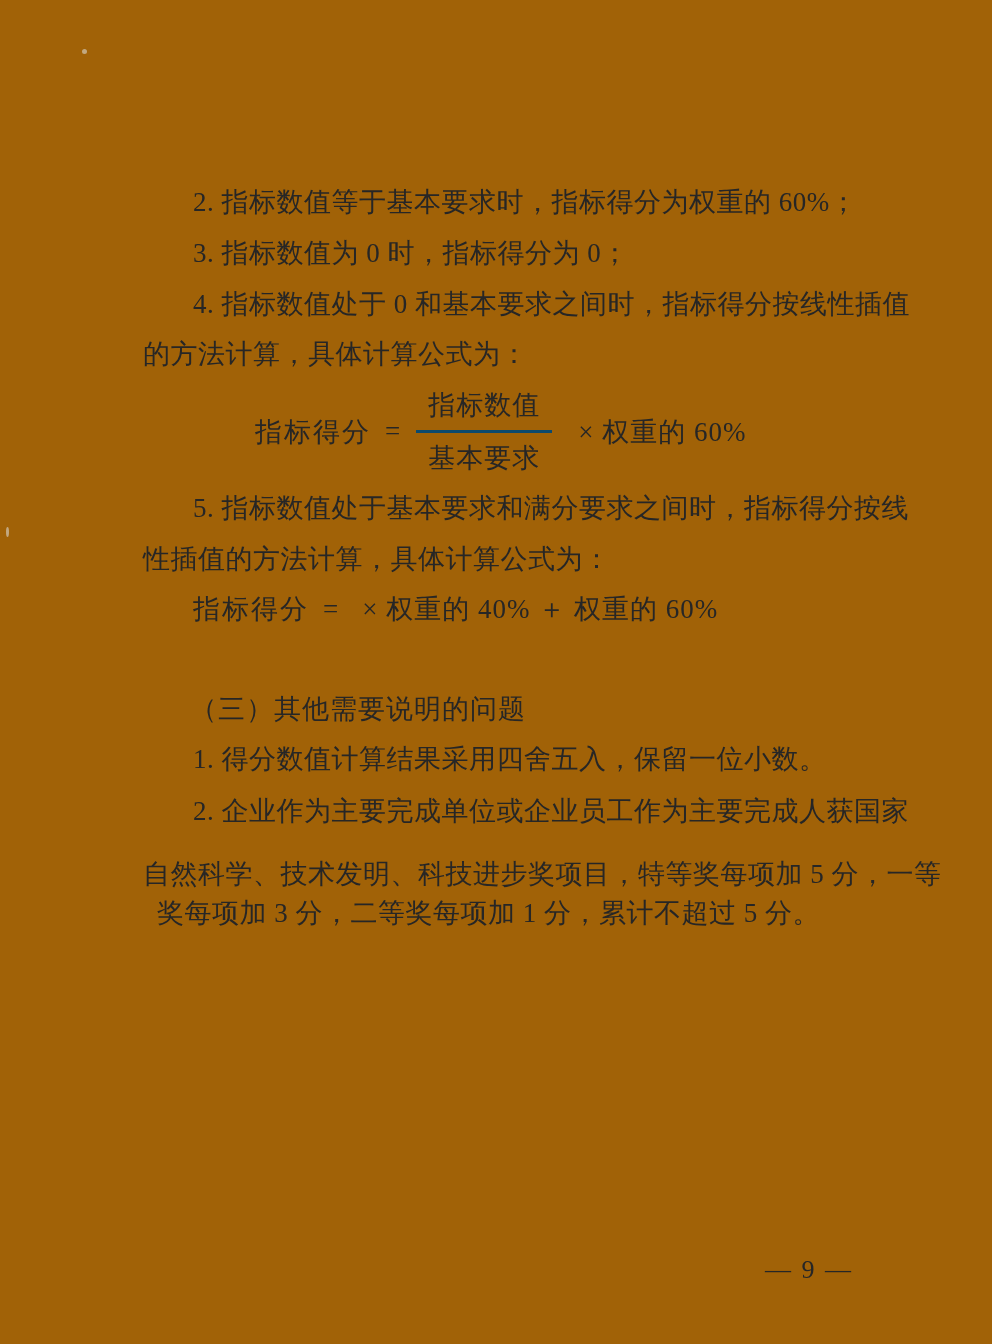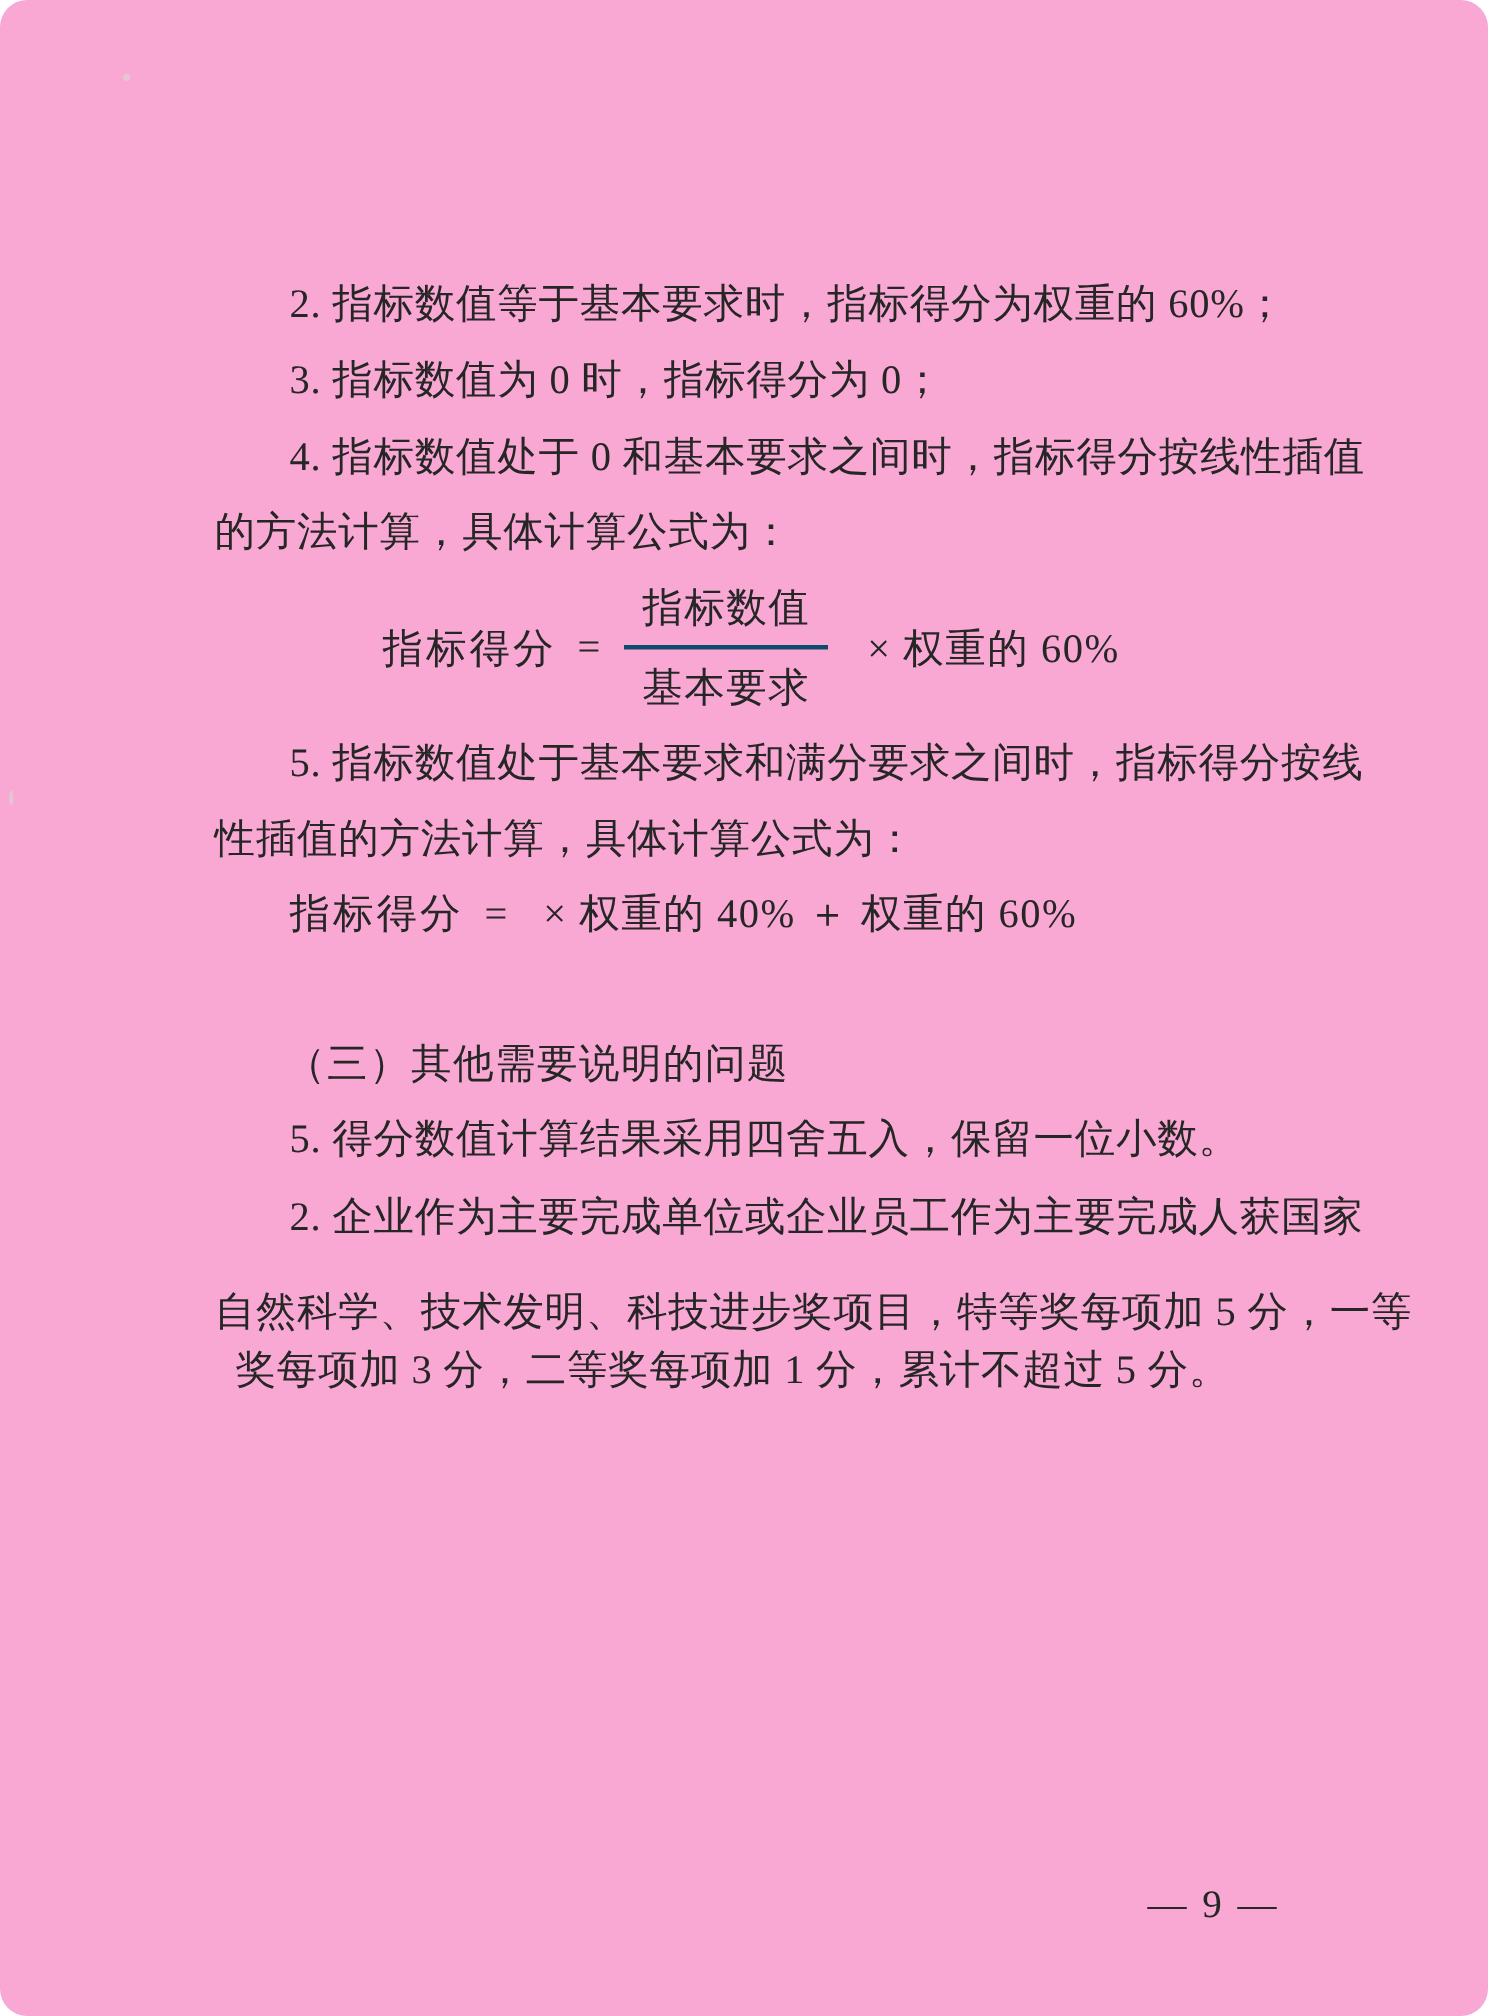--- a/index.html
+++ b/index.html
@@ -1,24 +1,23 @@
 <!DOCTYPE html>
 <html><head>
 <meta charset="utf-8">
 <style>
   html, body { margin: 0; padding: 0; background: #ffffff; }
   .page {
     position: relative;
     width: 992px;
     height: 1344px;
-    background: #f9a8d4;
+    background: #a16207;
     overflow: hidden;
     font-family: "Liberation Serif", "DejaVu Serif", serif;
     color: #262626;
-    border-radius: 18px;
   }
   .line {
     position: absolute;
     font-size: 27px;
     line-height: 38px;
     white-space: nowrap;
     letter-spacing: 0.5px;
   }
   .heading {
     font-weight: normal;
@@ -87,20 +86,20 @@
   <div class="line" style="left:193px; top:489px;">5. 指标数值处于基本要求和满分要求之间时，指标得分按线</div>
   <div class="line" style="left:143px; top:540px;">性插值的方法计算，具体计算公式为：</div>
 
   <div class="formula f2" style="left:193px; top:591px;">
     <span class="lhs">指标得分</span>
     <span class="eq">=</span>
     <span class="rhs">× 权重的 40% ＋ 权重的 60%</span>
   </div>
 
   <div class="line heading" style="left:190px; top:690px;">（三）其他需要说明的问题</div>
-  <div class="line" style="left:193px; top:740px;">5. 得分数值计算结果采用四舍五入，保留一位小数。</div>
+  <div class="line" style="left:193px; top:740px;">1. 得分数值计算结果采用四舍五入，保留一位小数。</div>
   <div class="line" style="left:193px; top:792px;">2. 企业作为主要完成单位或企业员工作为主要完成人获国家</div>
   <div class="line" style="left:143px; top:855px;">自然科学、技术发明、科技进步奖项目，特等奖每项加 5 分，一等</div>
   <div class="line" style="left:157px; top:894px;">奖每项加 3 分，二等奖每项加 1 分，累计不超过 5 分。</div>
 
   <div class="page-number" style="left:765px; top:1255px;">— 9 —</div>
 
 </div>
 
 </body></html>

